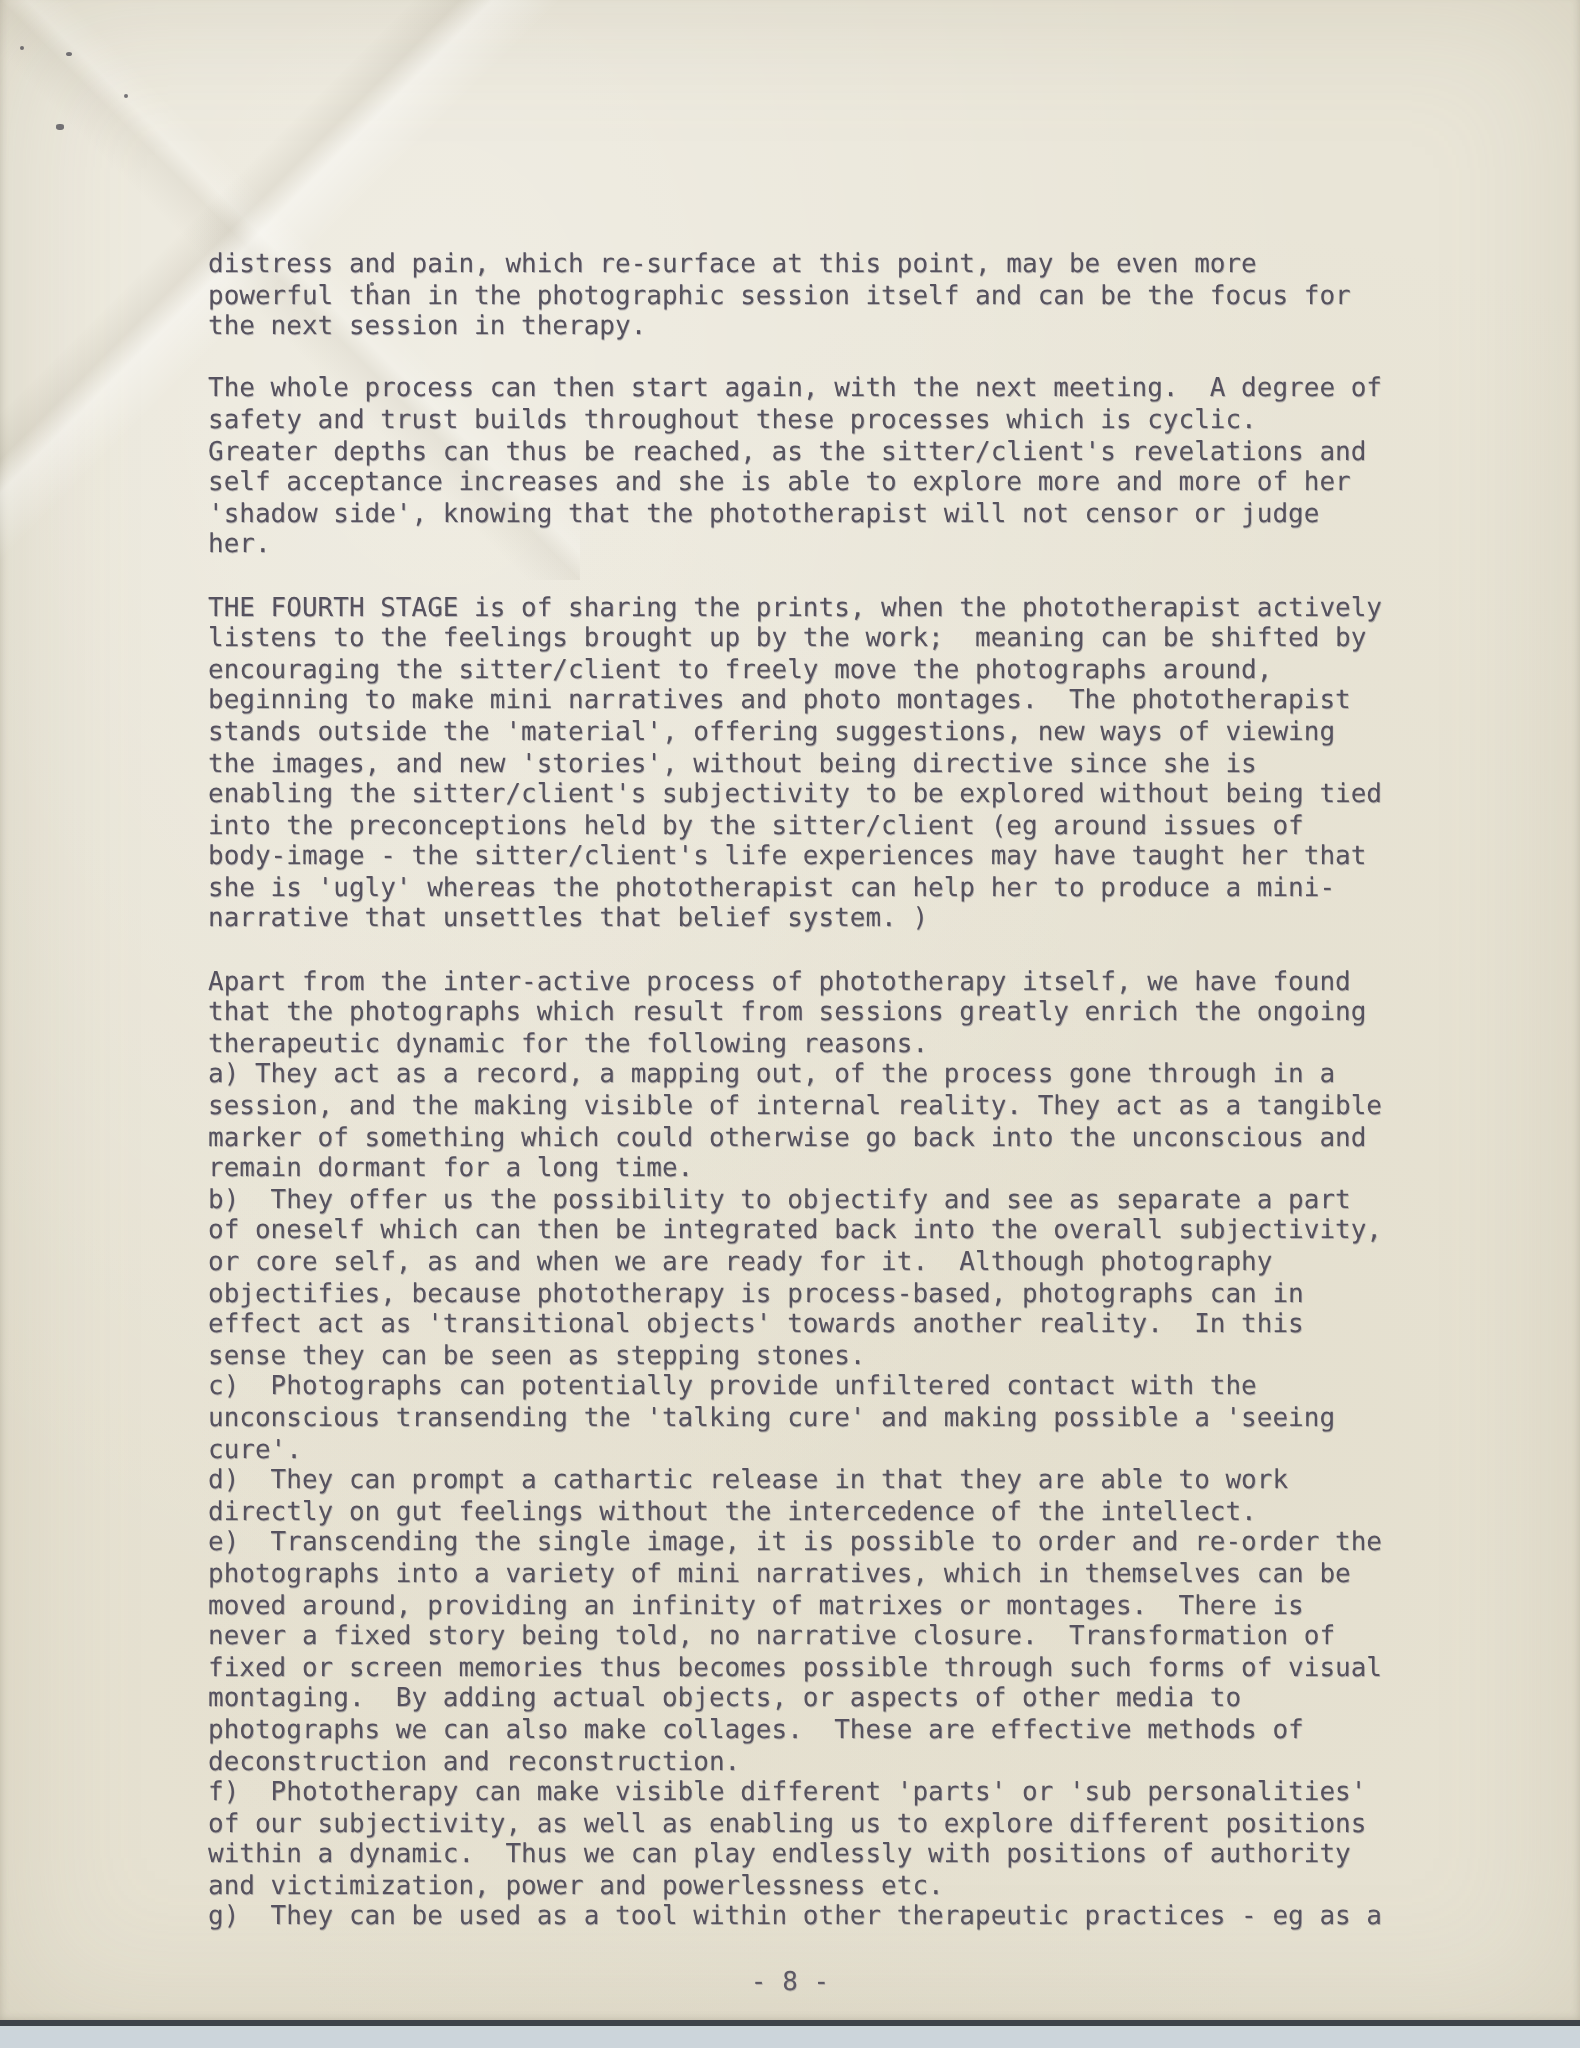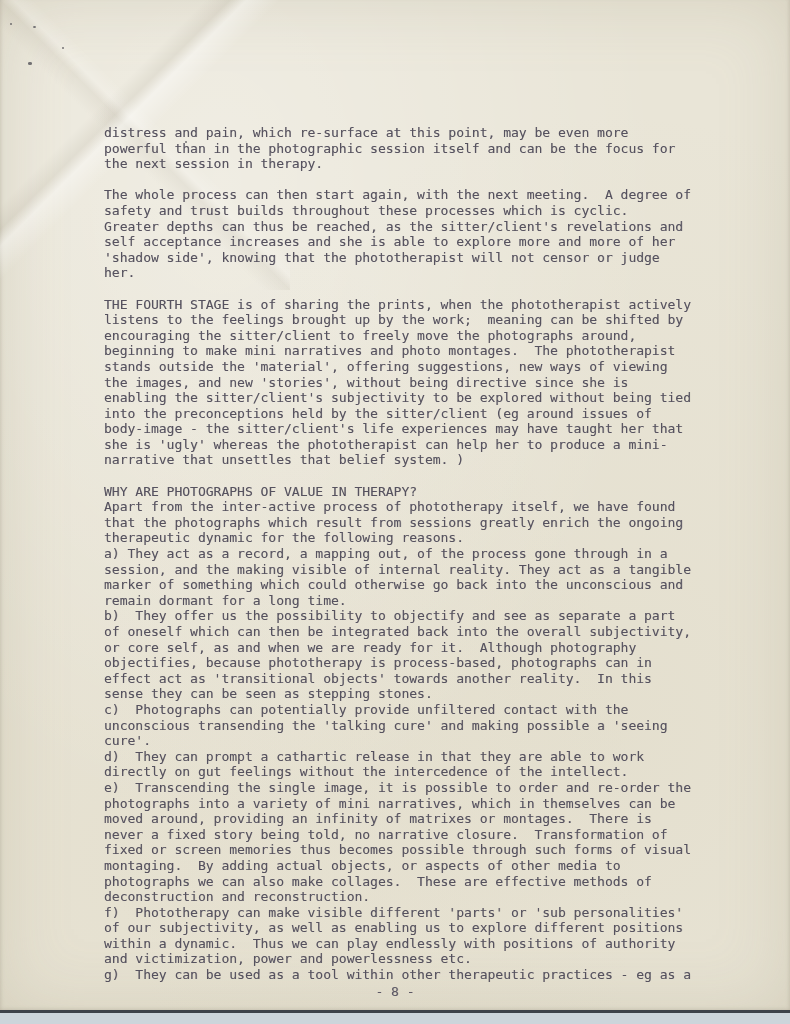--- a/index.html
+++ b/index.html
@@ -115,21 +115,20 @@
 listens to the feelings brought up by the work;  meaning can be shifted by
 encouraging the sitter/client to freely move the photographs around,
 beginning to make mini narratives and photo montages.  The phototherapist
 stands outside the 'material', offering suggestions, new ways of viewing
 the images, and new 'stories', without being directive since she is
 enabling the sitter/client's subjectivity to be explored without being tied
 into the preconceptions held by the sitter/client (eg around issues of
 body-image - the sitter/client's life experiences may have taught her that
 she is 'ugly' whereas the phototherapist can help her to produce a mini-
 narrative that unsettles that belief system. )</pre>
-      <pre class="heading">WHY ARE PHOTOGRAPHS OF VALUE IN THERAPY?</pre>
       <pre class="last">Apart from the inter-active process of phototherapy itself, we have found
 that the photographs which result from sessions greatly enrich the ongoing
 therapeutic dynamic for the following reasons.
 a) They act as a record, a mapping out, of the process gone through in a
 session, and the making visible of internal reality. They act as a tangible
 marker of something which could otherwise go back into the unconscious and
 remain dormant for a long time.
 b)  They offer us the possibility to objectify and see as separate a part
 of oneself which can then be integrated back into the overall subjectivity,
 or core self, as and when we are ready for it.  Although photography

